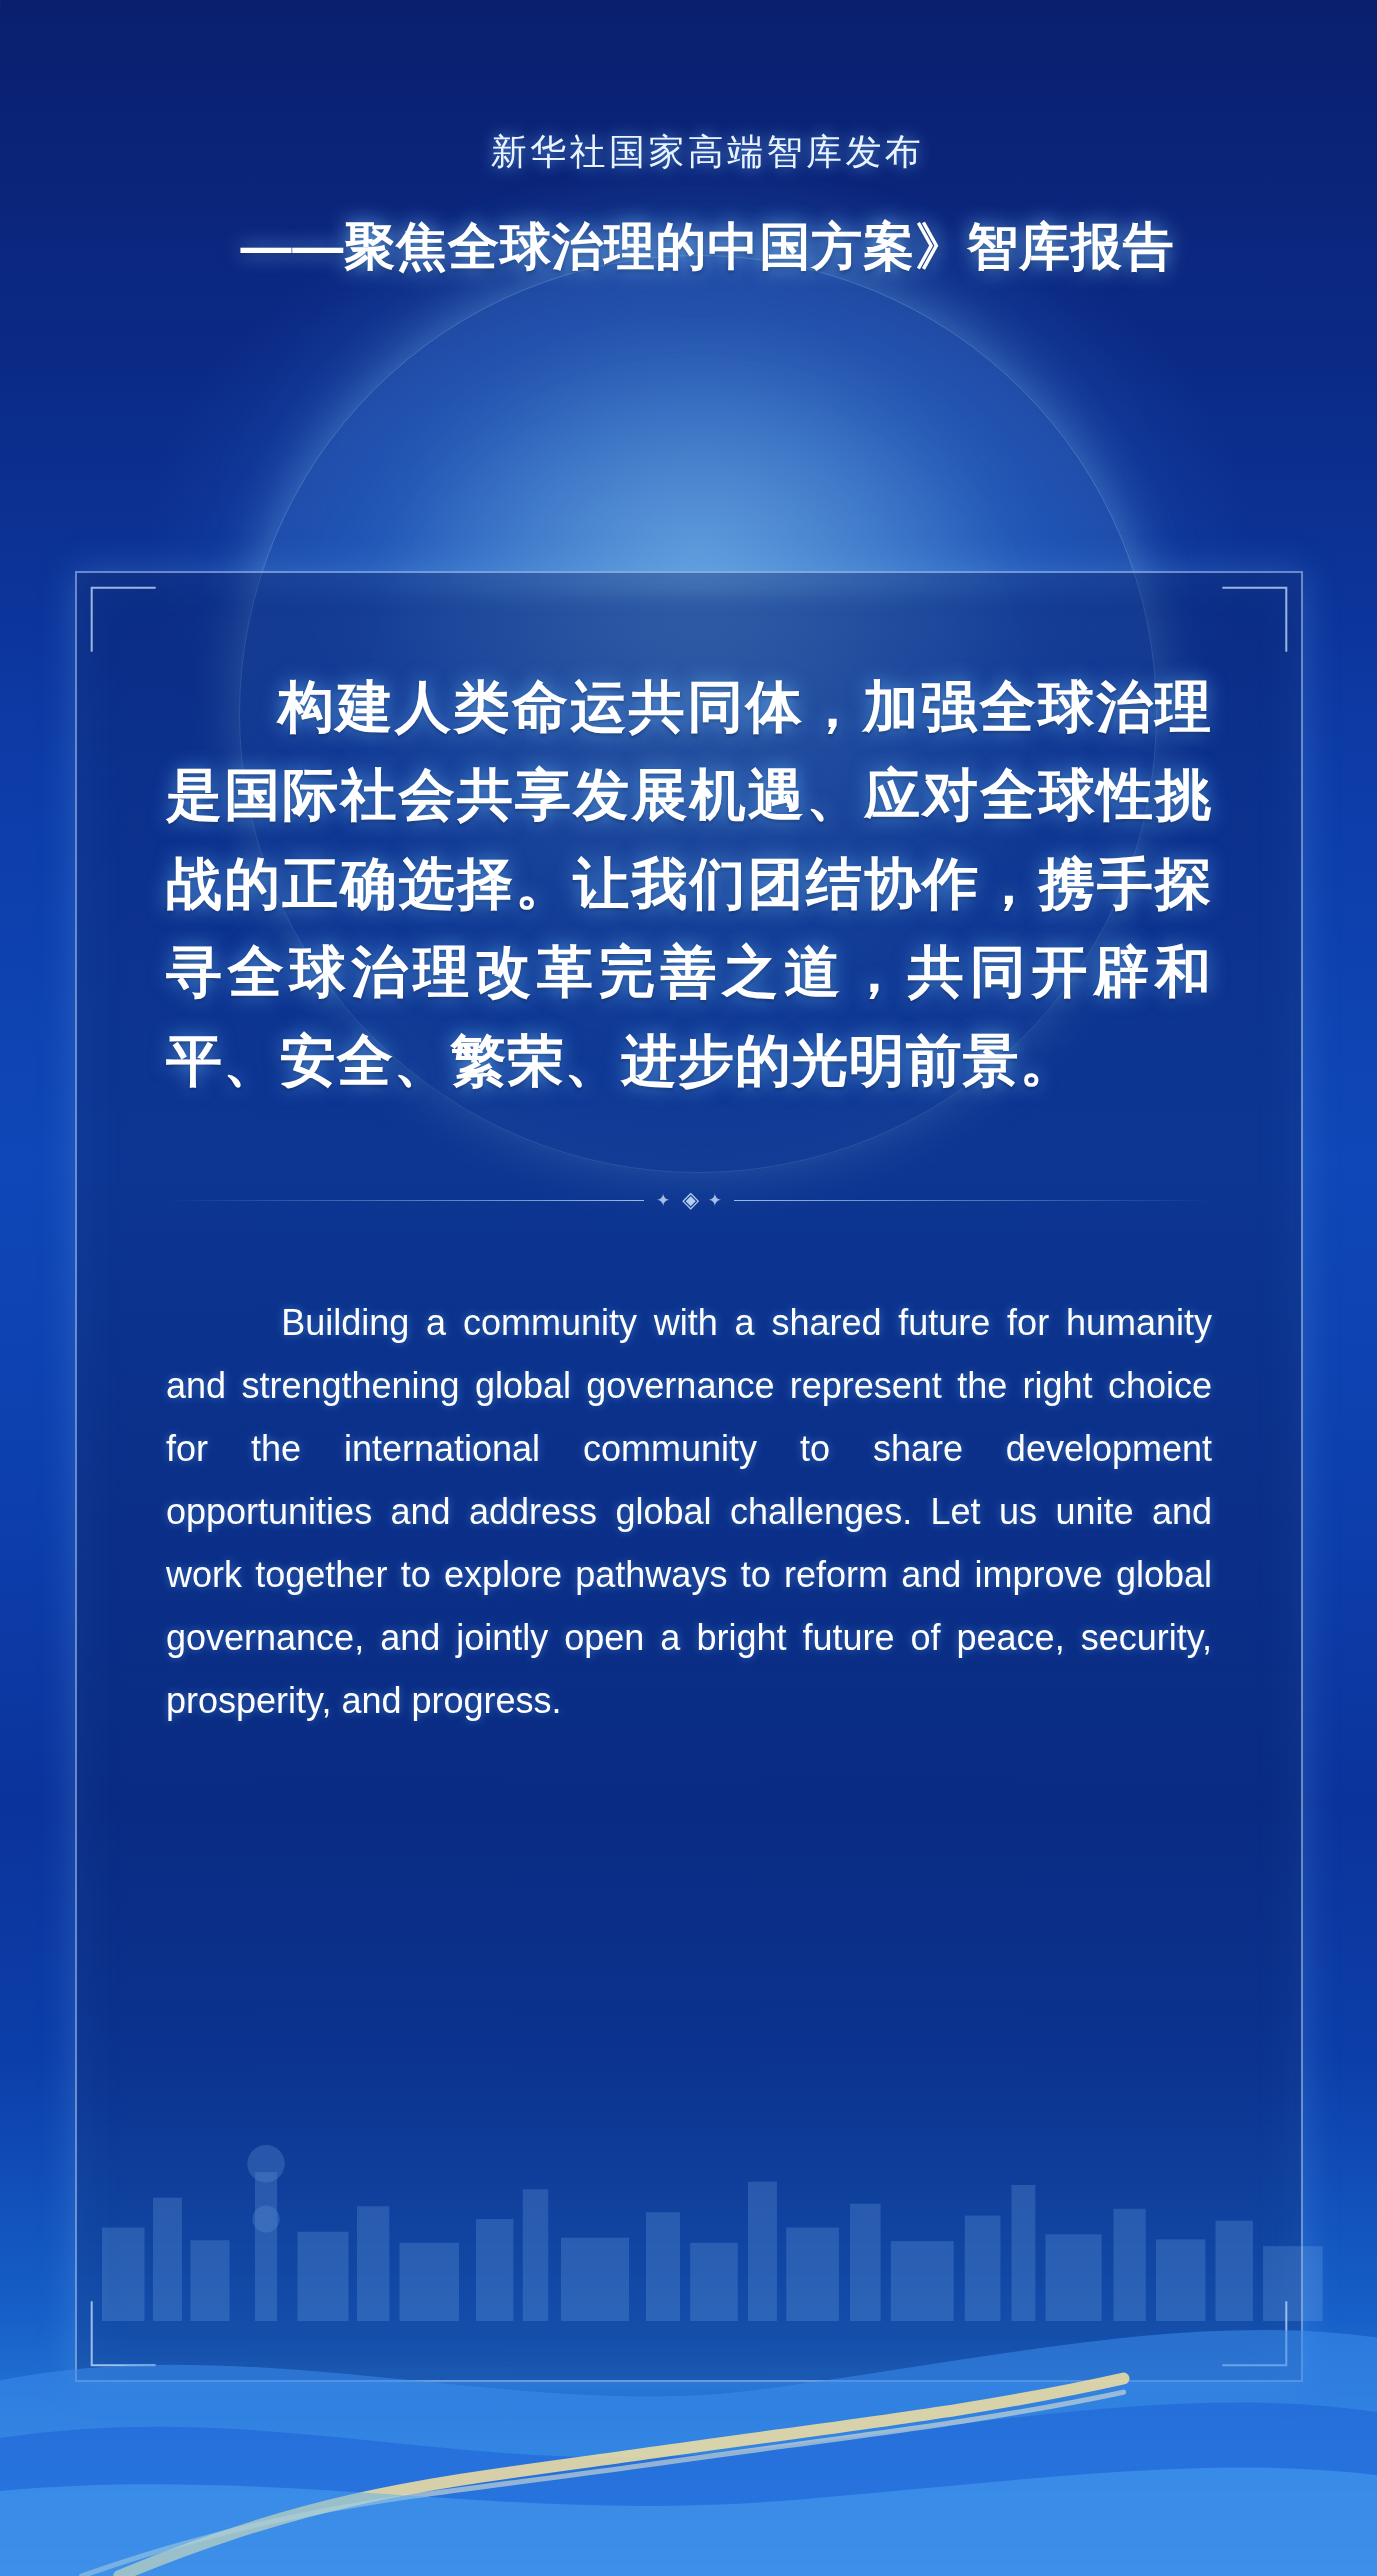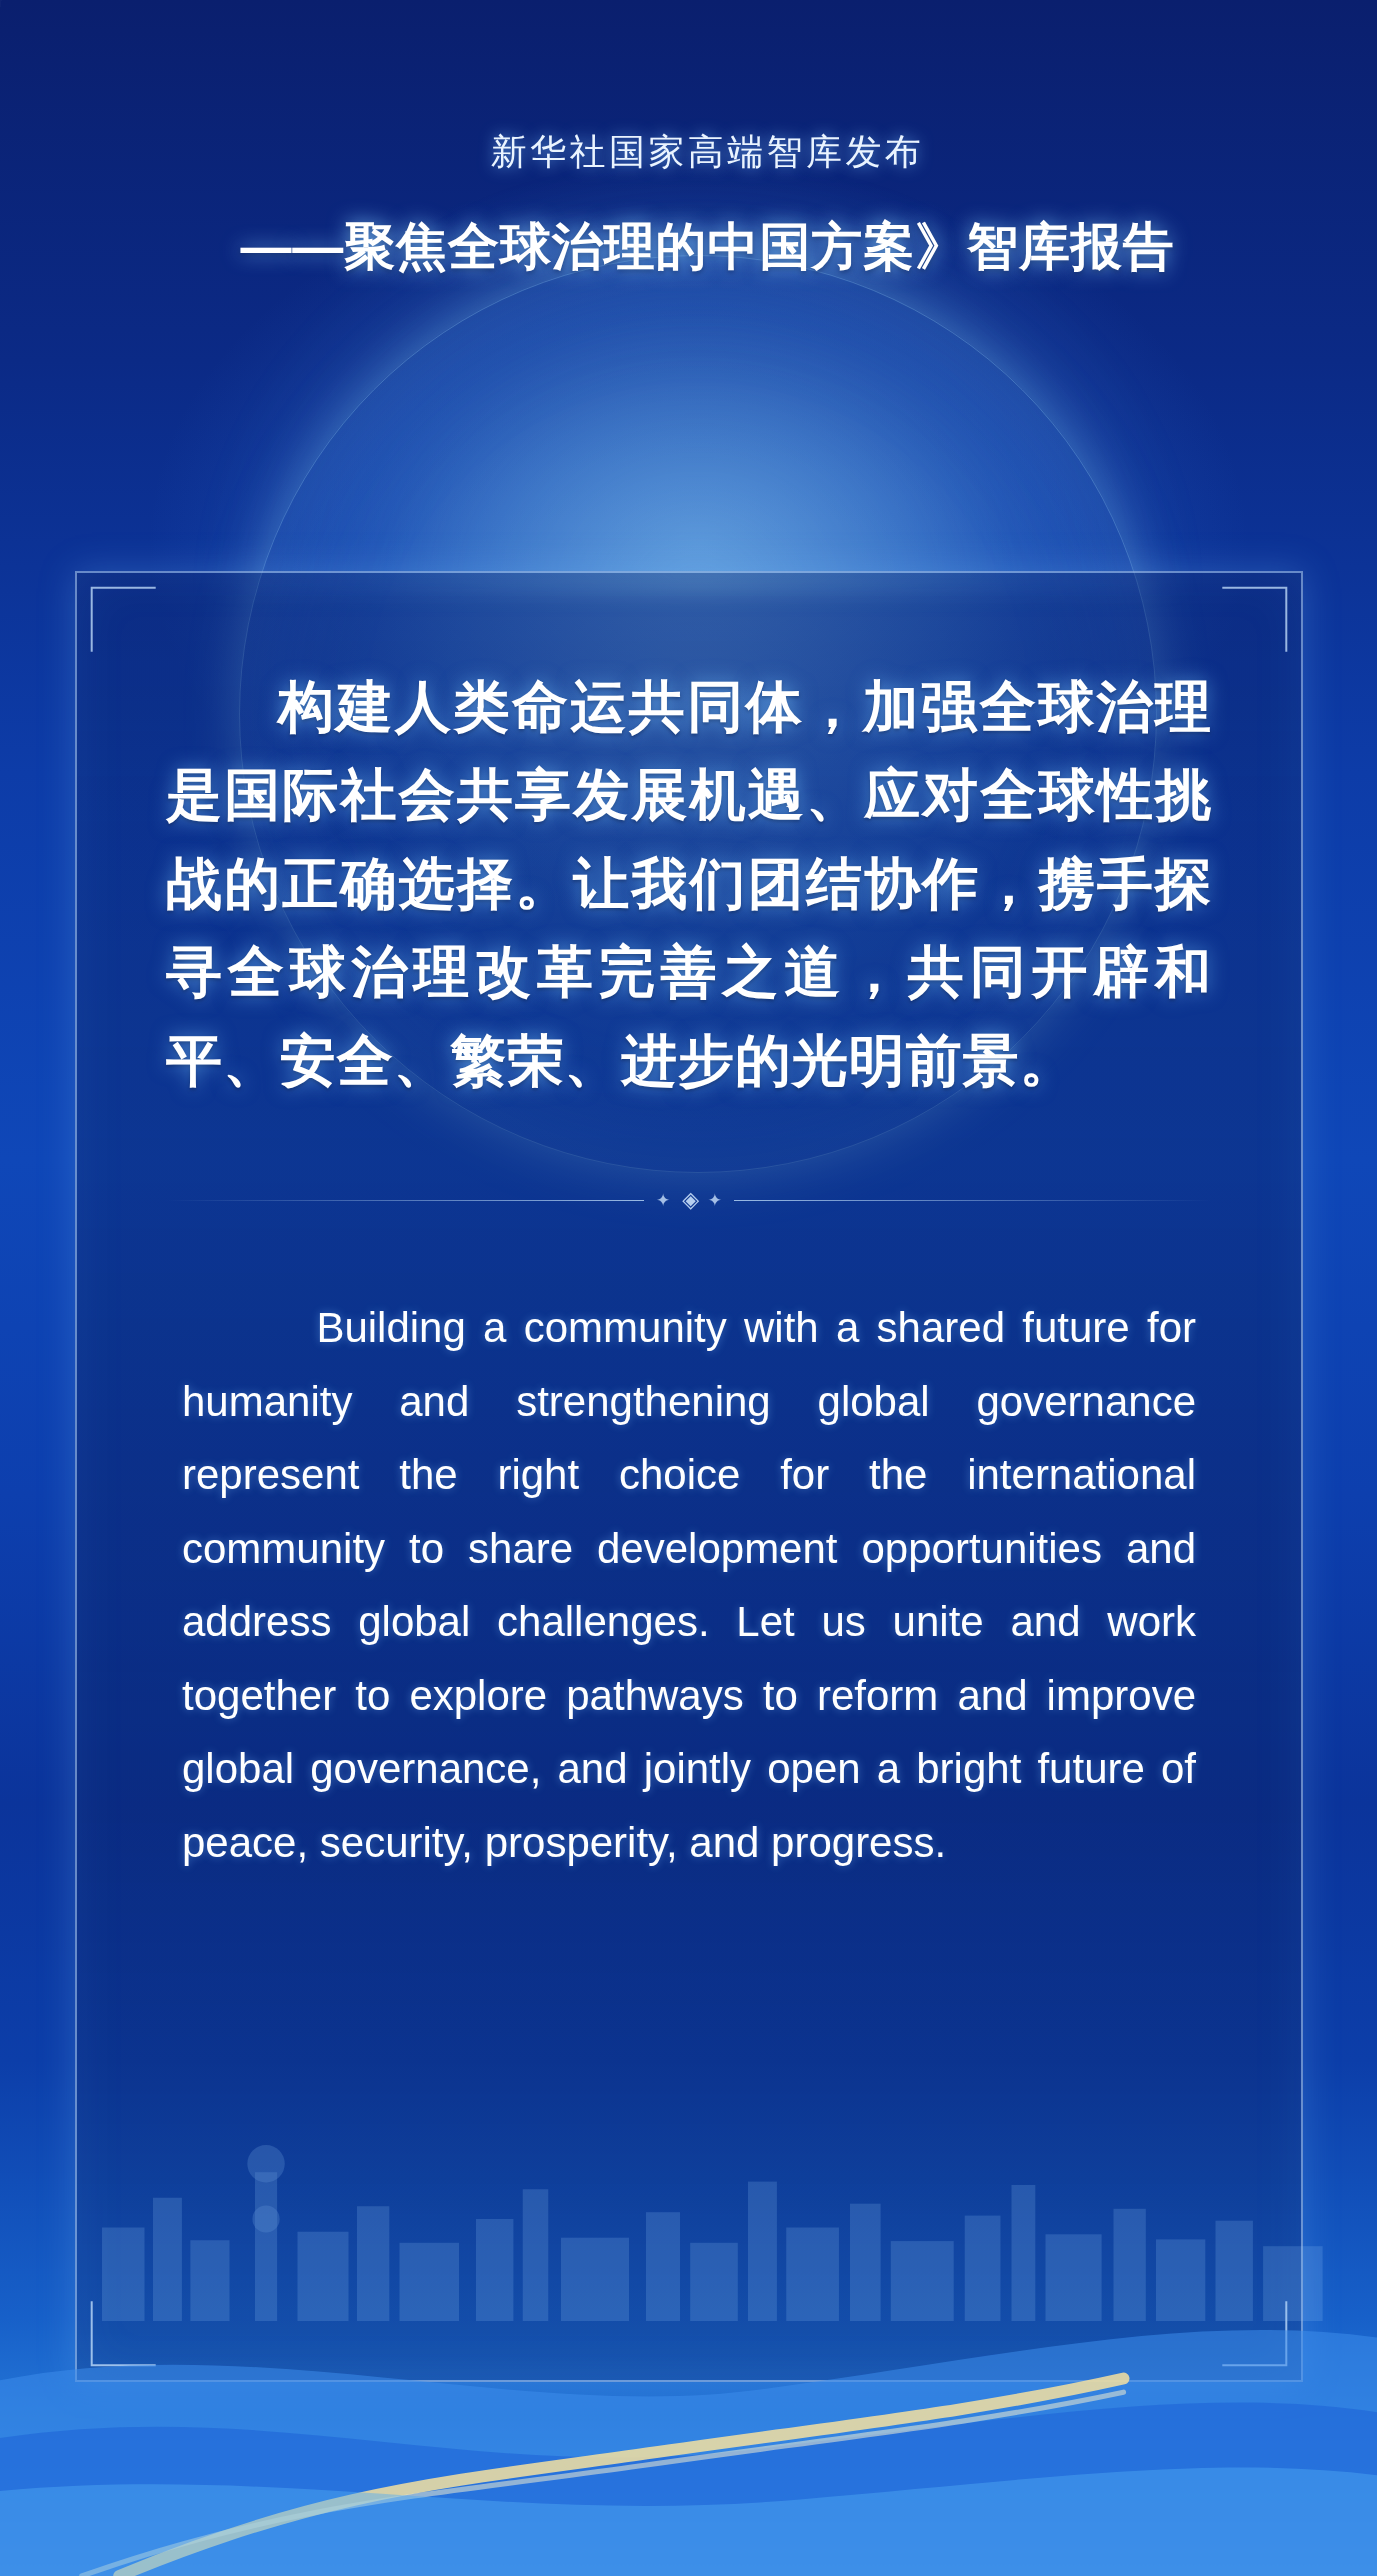--- a/index.html
+++ b/index.html
@@ -148,26 +148,26 @@
     background: linear-gradient(90deg, rgba(200,230,255,0) 0%, rgba(200,230,255,0.75) 100%);
   }
   .divider .line.right {
     background: linear-gradient(90deg, rgba(200,230,255,0.75) 0%, rgba(200,230,255,0) 100%);
   }
   .divider .dot { font-size: 17px; opacity: .85; }
   .divider .gem { font-size: 22px; letter-spacing: -3.4px; opacity: .95; }
 
   .en-text {
     color: #ffffff;
-    font-size: 42px;
+    font-size: 36px;
     line-height: 1.75;
     text-align: justify;
     text-align-last: left;
     text-indent: 3.2em;
-    margin: 16px;
+    margin: 0;
     font-weight: 400;
     text-shadow: 0 0 8.5px rgba(120,190,255,0.45);
   }
 
   
   .skyline {
     position: absolute;
     left: 0;
     right: 0;
     bottom: 255px;

